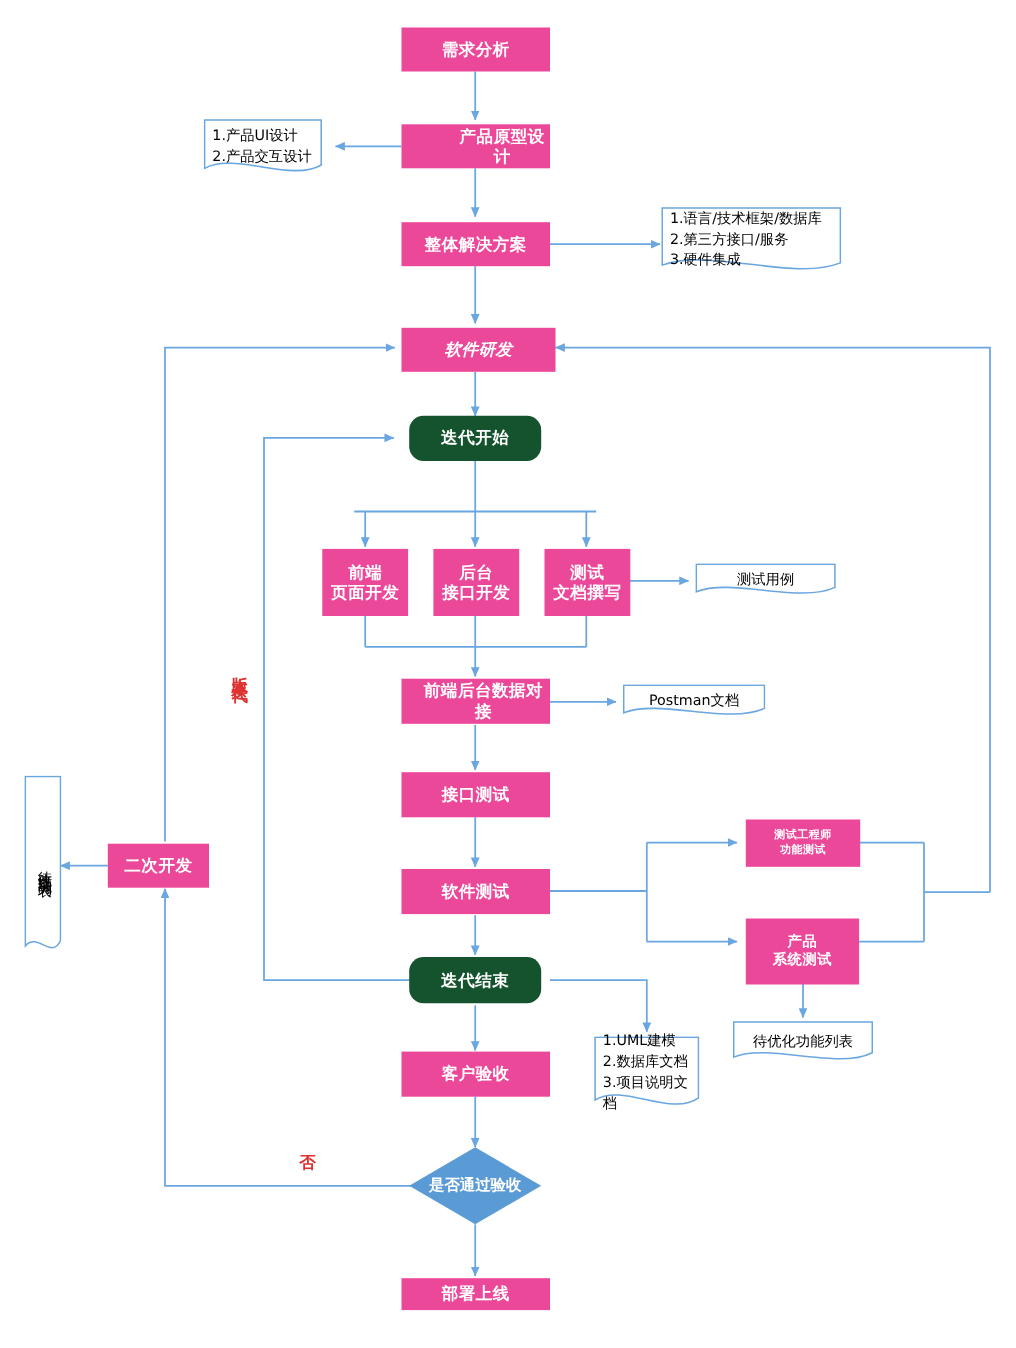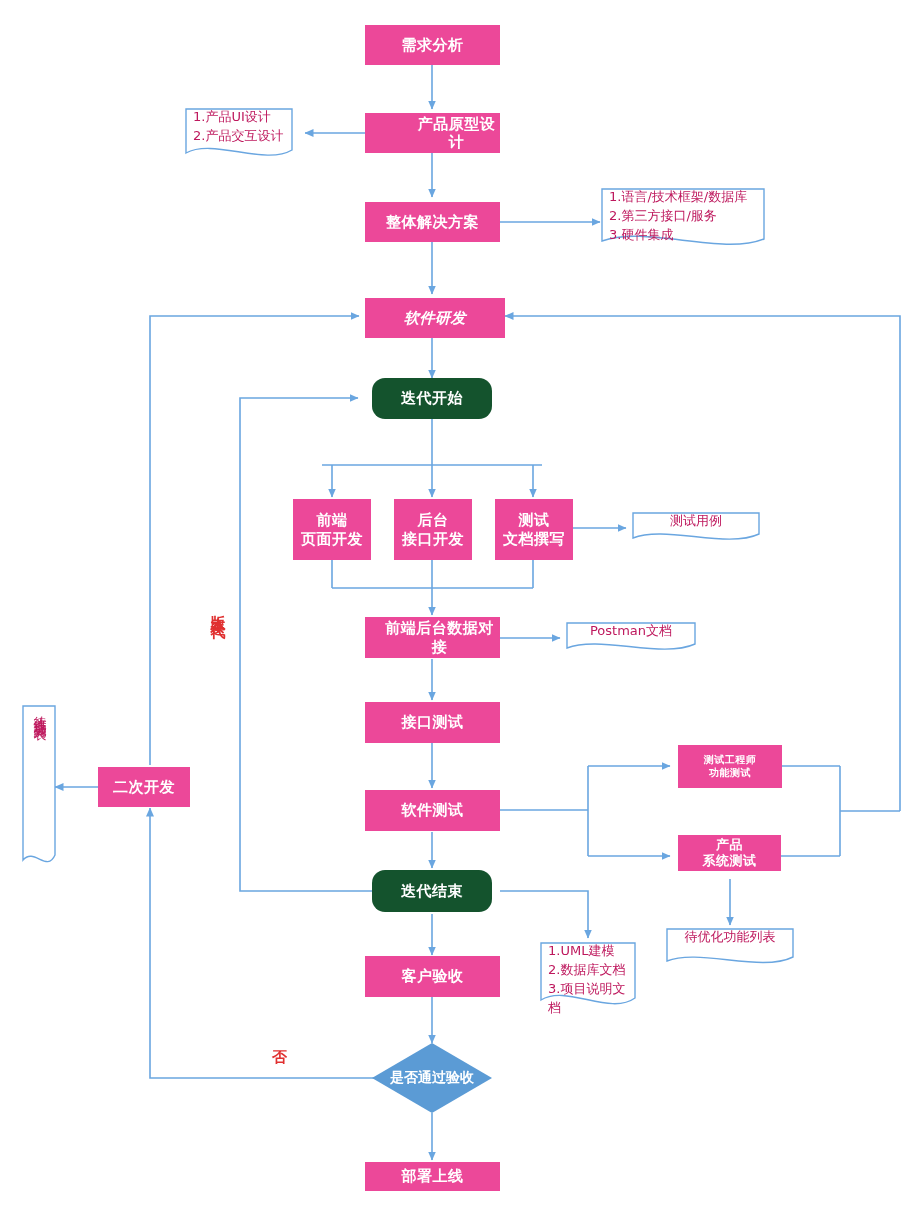--- a/index.html
+++ b/index.html
@@ -4,22 +4,22 @@
 <title>软件研发流程图</title>
 <style>
   html,body{margin:0;padding:0;background:#ffffff;}
   body{font-family:"DejaVu Sans","Liberation Sans",sans-serif;}
   #stage{position:relative;width:924px;height:1225px;background:#ffffff;overflow:hidden;}
   #wires{position:absolute;left:0;top:0;width:924px;height:1225px;}
   .node{position:absolute;box-sizing:border-box;display:flex;align-items:center;justify-content:center;
         text-align:center;color:#ffffff;font-size:15px;font-weight:bold;line-height:1.22;letter-spacing:.5px;}
   .proc{background:#ec4899;}
   .stadium{background:#14532d;border-radius:13px;}
-  .note{position:absolute;box-sizing:border-box;display:flex;align-items:flex-start;justify-content:center;
-        text-align:center;color:#be185d;font-size:13px;line-height:1.45;}
+  .note{position:absolute;box-sizing:border-box;display:flex;align-items:center;justify-content:center;
+        text-align:center;color:#000000;font-size:13px;line-height:1.45;}
   .note .noteText{position:relative;z-index:2;white-space:pre-line;}
   .note svg{position:absolute;left:0;top:0;width:100%;height:100%;z-index:1;}
   .note.left{justify-content:flex-start;}
   .note.left .noteText{padding-left:8px;text-align:left;}
   .diamondWrap{position:absolute;}
   .diamondWrap svg{position:absolute;left:0;top:0;}
   .diamondWrap .dlabel{position:absolute;left:0;top:0;width:100%;height:100%;
         display:flex;align-items:center;justify-content:center;color:#fff;font-size:14px;font-weight:bold;}
   .redlabel{position:absolute;color:#e03131;font-size:15px;font-weight:bold;}
   .vert{writing-mode:vertical-rl;text-orientation:upright;letter-spacing:3px;}
@@ -123,21 +123,21 @@
 
   <div class="node proc" style="left:365px;top:617px;width:135px;height:41px;padding-left:14px;">前端后台数据对接</div>
 
   <div class="node proc" style="left:365px;top:702px;width:135px;height:41px;">接口测试</div>
 
   <div class="node proc" style="left:365px;top:790px;width:135px;height:41px;">软件测试</div>
 
   <div class="node proc" style="left:678px;top:745px;width:104px;height:43px;white-space:pre-line;font-size:10px;">测试工程师
 功能测试</div>
 
-  <div class="node proc" style="left:678px;top:835px;width:103px;height:36px;white-space:pre-line;font-size:13px;">产品
+  <div class="node proc" style="left:678px;top:835px;width:103px;height:60px;white-space:pre-line;font-size:13px;">产品
 系统测试</div>
 
   <div class="node stadium" style="left:372px;top:870px;width:120px;height:42px;">迭代结束</div>
 
   <div class="node proc" style="left:365px;top:956px;width:135px;height:41px;">客户验收</div>
 
   <div class="node proc" style="left:98px;top:767px;width:92px;height:40px;">二次开发</div>
 
   <div class="diamondWrap" style="left:372px;top:1043px;width:120px;height:70px;">
     <svg width="120" height="70" viewBox="0 0 120 70">

